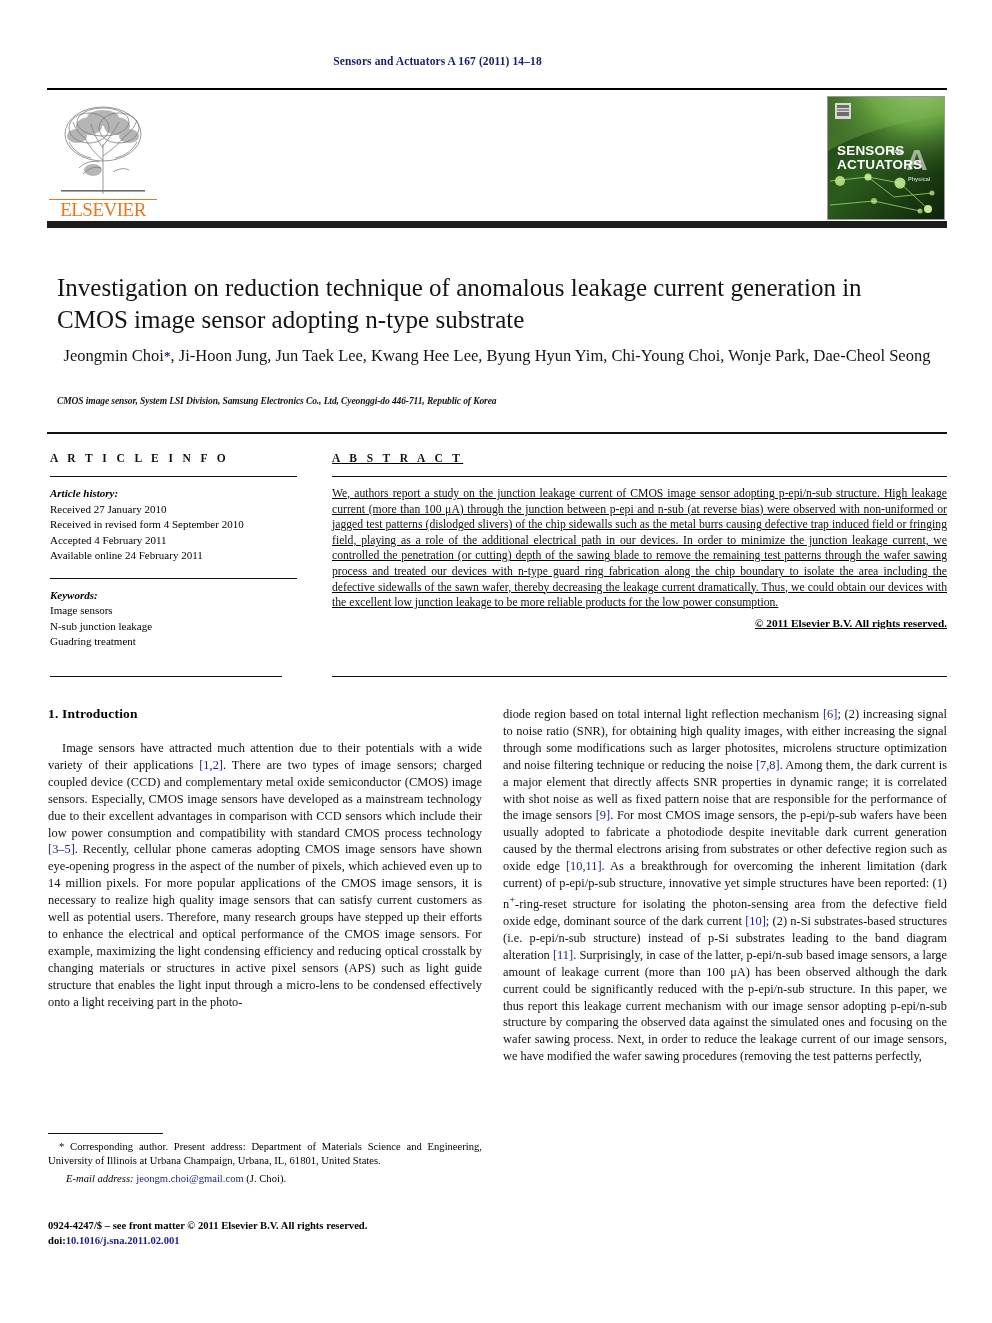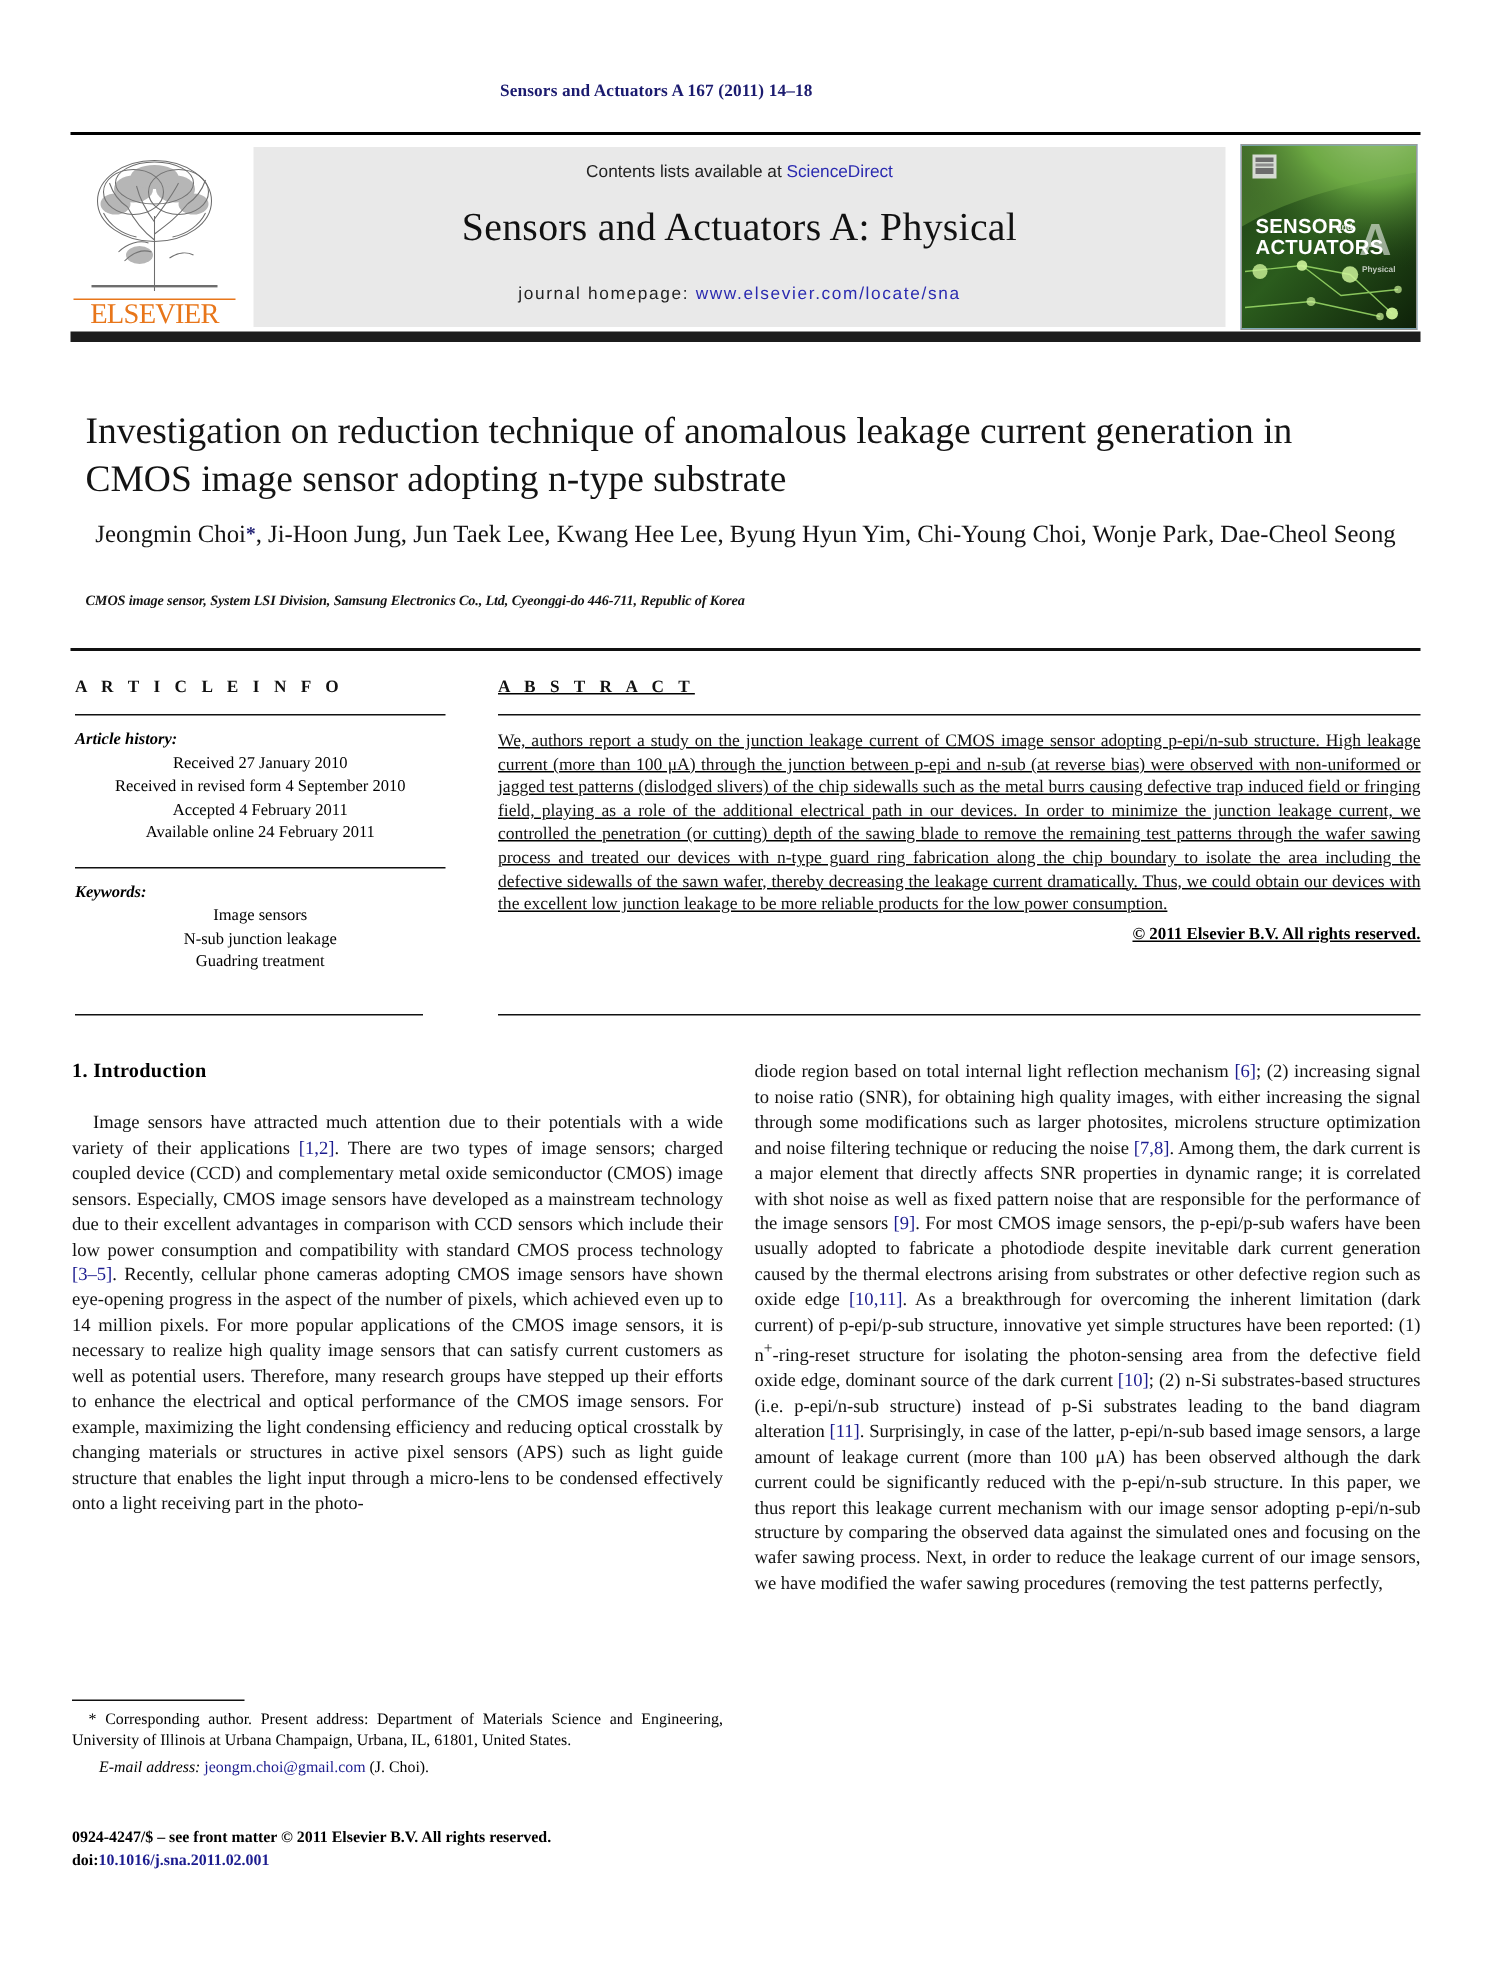--- a/index.html
+++ b/index.html
@@ -198,21 +198,20 @@
     font-style: italic;
     font-weight: bold;
     font-size: 11px;
     margin: 0;
     line-height: 15.5px;
   }
   .info-line {
     font-size: 11px;
     line-height: 15.5px;
     margin: 0;
-    text-align: center;
   }
   .info-gap { height: 14px; }
   .hairline2 {
     height: 1px;
     background: #111;
     margin: 0 0 9px 0;
   }
   .abstract-body {
     font-size: 11.7px;
     line-height: 15.6px;
@@ -341,30 +340,20 @@
             <ellipse cx="54" cy="20" rx="16" ry="8"></ellipse>
             <ellipse cx="28" cy="38" rx="10" ry="7"></ellipse>
             <ellipse cx="80" cy="38" rx="10" ry="7"></ellipse>
             <ellipse cx="44" cy="72" rx="9" ry="6"></ellipse>
           </g>
           <rect x="12" y="92" width="84" height="1.6" fill="#6d6d6d"></rect>
         </svg>
         <div class="elsevier-word">ELSEVIER</div>
       </div>
 
-      <div class="grey-band">
-        <div class="contents-line">
-          <span>Contents lists available at </span><span class="sd">ScienceDirect</span>
-        </div>
-        <div class="journal-title">Sensors and Actuators A: Physical</div>
-        <div class="homepage-line">
-          <span>journal homepage:</span>
-          <span class="url">www.elsevier.com/locate/sna</span>
-        </div>
-      </div>
 
       <div class="cover-thumb">
         <svg width="116" height="122" viewBox="0 0 116 122">
           <defs>
             <linearGradient id="cg" x1="0" y1="0" x2="1" y2="1">
               <stop offset="0" stop-color="#1d3d14"></stop>
               <stop offset="0.45" stop-color="#2b5c1d"></stop>
               <stop offset="1" stop-color="#0e2109"></stop>
             </linearGradient>
             <radialGradient id="rg" cx="0.62" cy="0.18" r="0.75">

